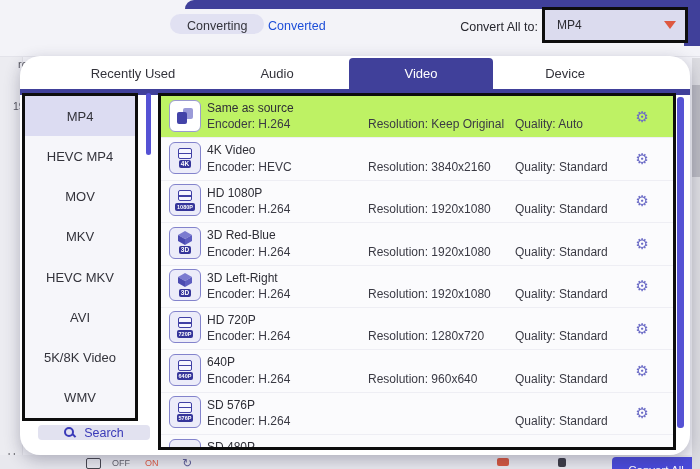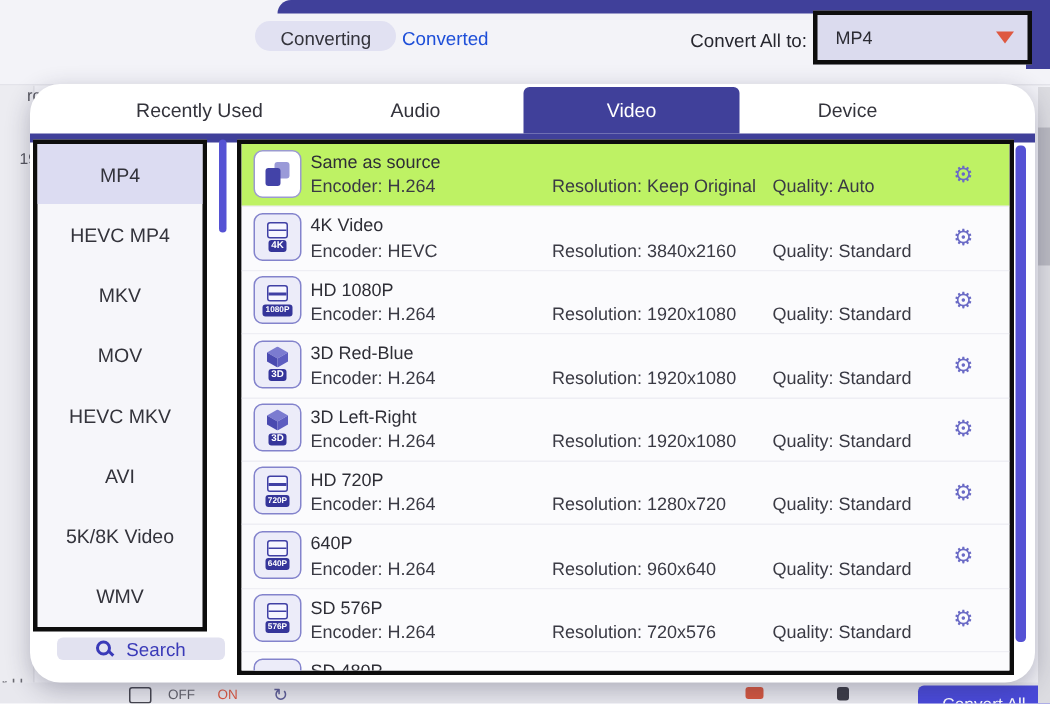--- a/index.html
+++ b/index.html
@@ -113,22 +113,22 @@
         <div class="tab">Recently Used</div>
         <div class="tab">Audio</div>
         <div class="tab active">Video</div>
         <div class="tab">Device</div>
       </div>
     <div class="accent-bar"></div>
 
     <div class="sidebar-box">
         <div class="sb-item sel">MP4</div>
         <div class="sb-item">HEVC MP4</div>
+        <div class="sb-item">MOV</div>
         <div class="sb-item">MKV</div>
-        <div class="sb-item">MOV</div>
         <div class="sb-item">HEVC MKV</div>
         <div class="sb-item">AVI</div>
         <div class="sb-item">5K/8K Video</div>
         <div class="sb-item">WMV</div>
       </div>
     <div class="sb-scroll"></div>
     <button class="search-btn">
       <span class="mag"></span>
       <span>Search</span>
     </button>
@@ -221,21 +221,20 @@
     <span class="pcol pqual">Quality: Standard</span>
     <span class="gear">⚙</span>
   </div>
         <div class="row">
     <span class="picon">
             <span class="film-glyph"></span>
             <span class="badge" style="font-size: 5.5px;">576P</span>
           </span>
     <span class="pname">SD 576P</span>
     <span class="pcol penc">Encoder: H.264</span>
-    <span class="pcol pres">Resolution: 720x576</span>
     <span class="pcol pqual">Quality: Standard</span>
     <span class="gear">⚙</span>
   </div>
         <div class="row">
     <span class="picon">
             <span class="film-glyph"></span>
           </span>
     <span class="pname">SD 480P</span>
     <span class="pcol penc"></span>
     <span class="pcol pres"></span>

